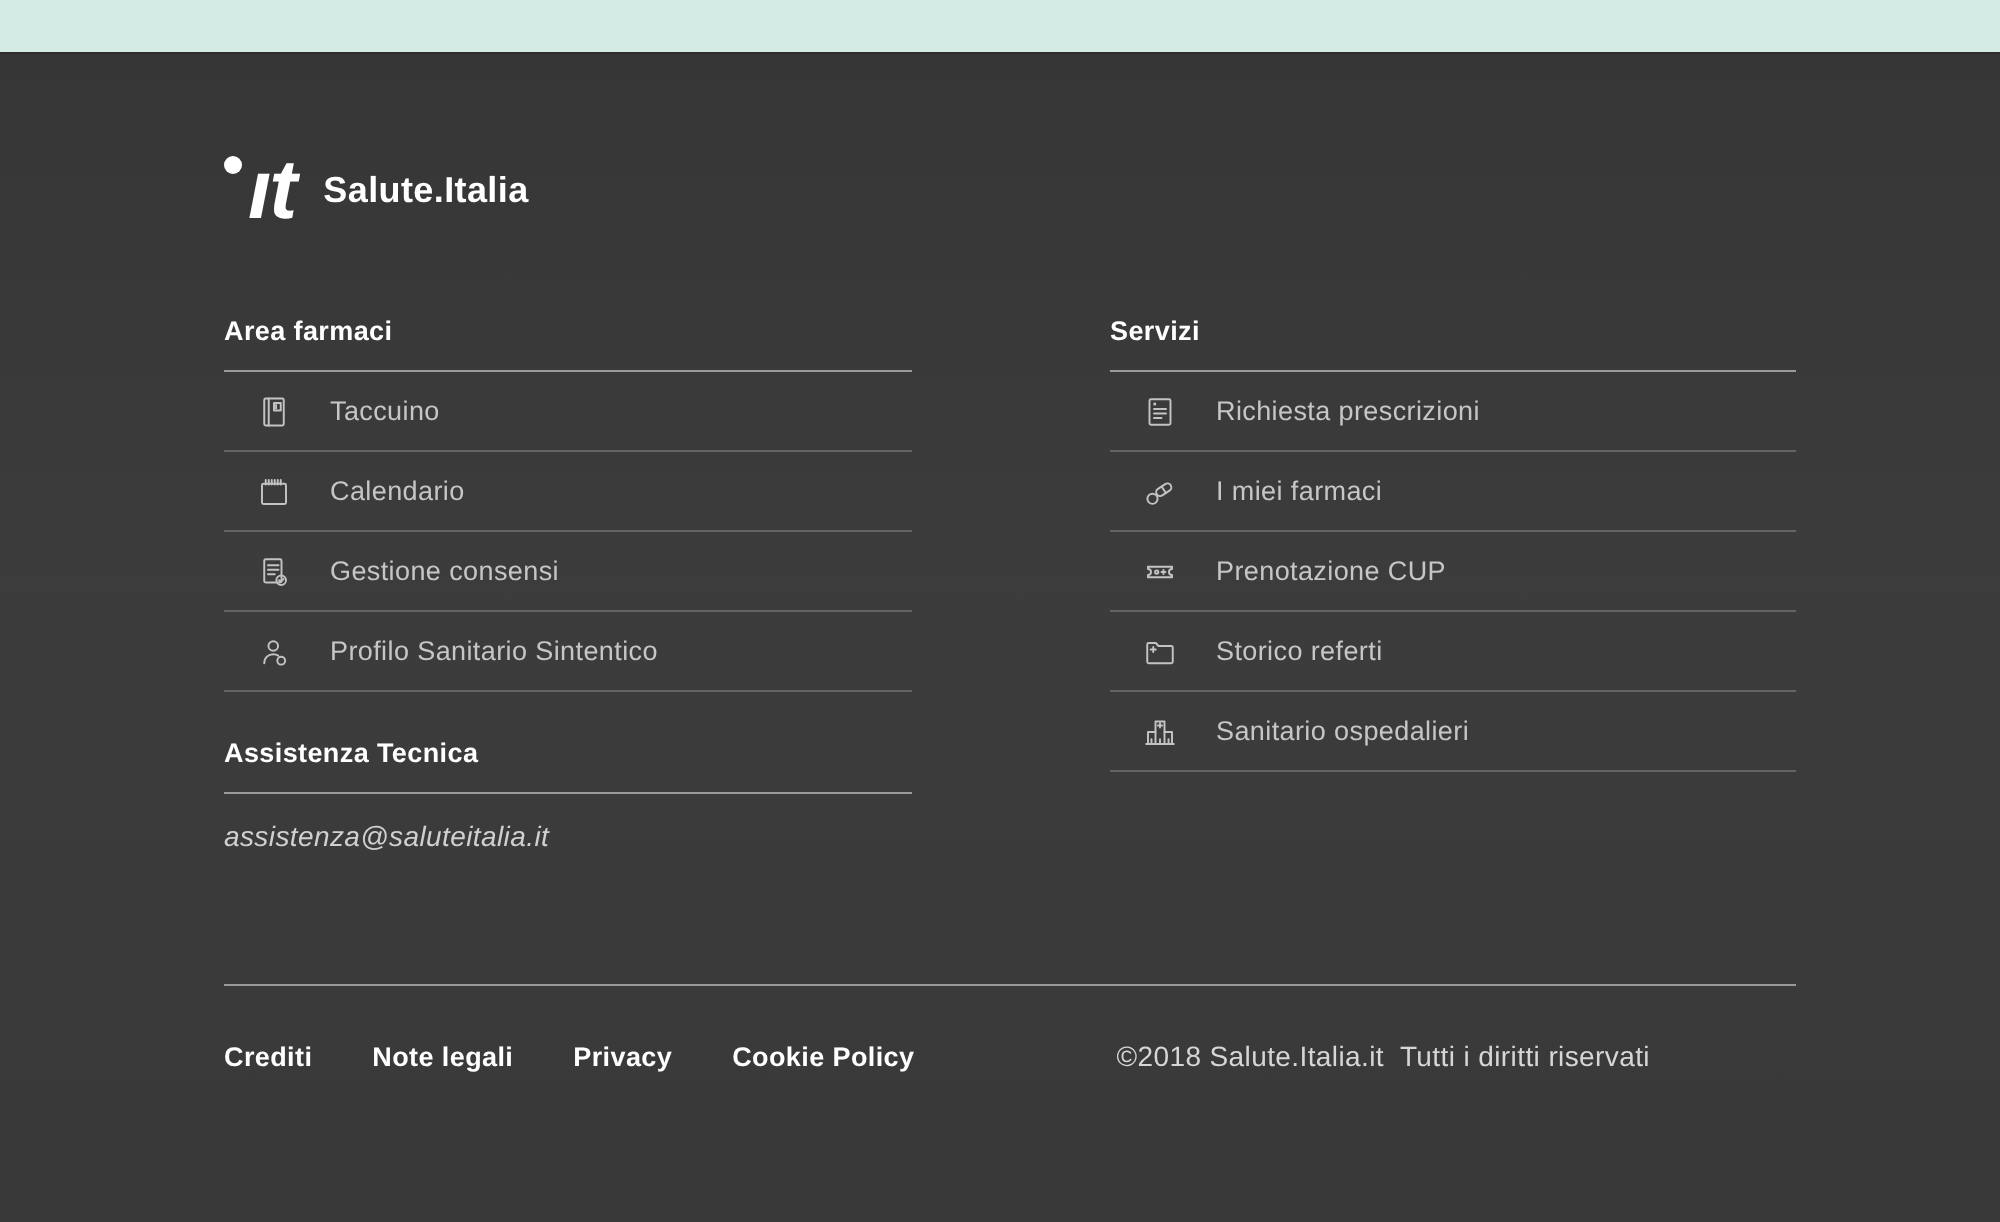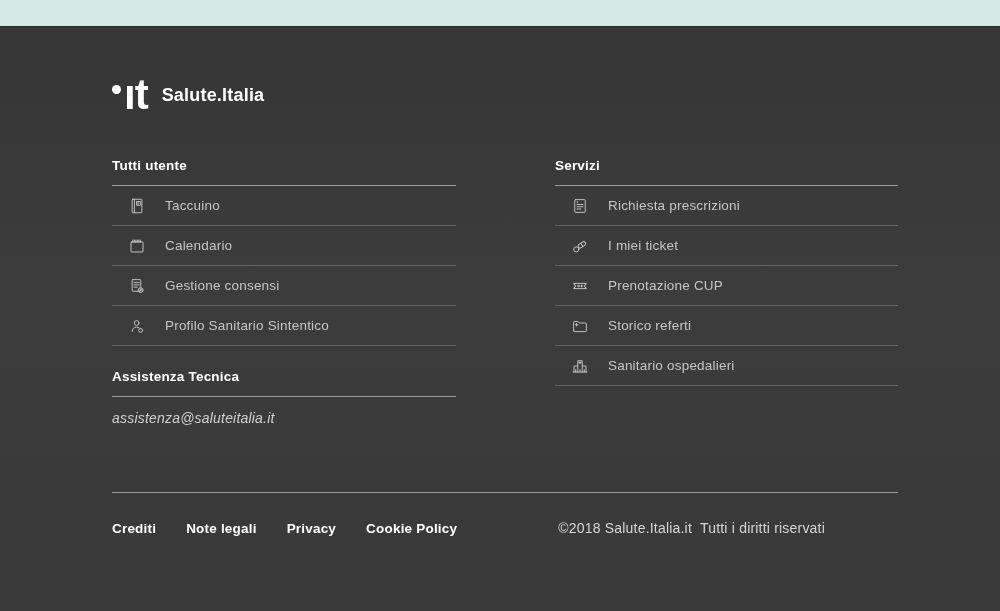--- a/index.html
+++ b/index.html
@@ -14,21 +14,21 @@
     background:#d4ebe5;
     border-bottom:1px solid #2e2e2e;
   }
   .footer {
     background:linear-gradient(180deg,#363636 0%,#3c3c3c 45%,#393939 100%);
     height:584px;
     padding:48px 102px 0 112px;
   }
   
   .logo-row { display:flex; align-items:center; height:40px; margin-bottom:43px; }
-  .logo-mark { display:flex; align-items:flex-end; margin-right:14px; }
+  .logo-mark { display:flex; margin-right:14px;font-style:italic; }
   .logo-dot { width:9px; height:9px; border-radius:50%; background:#ffffff; margin:0 3px 18px 0; }
   .logo-it {
     font-size:42px; font-weight:bold; color:#ffffff; line-height:34px;
     letter-spacing:-1px;
   }
   .logo-title { font-size:18px; font-weight:bold; color:#ffffff; letter-spacing:.2px; }
   
   .cols { display:flex; }
   .col-left { width:344px; margin-right:99px; }
   .col-right { width:343px; }
@@ -68,21 +68,21 @@
     <span class="logo-mark">
       <span class="logo-dot"></span>
       <span class="logo-it">ıt</span>
     </span>
     <span class="logo-title">Salute.Italia</span>
   </div>
 
   <div class="cols">
 
     <div class="col-left">
-      <div class="col-heading">Tutti utente</div>
+      <div class="col-heading">Area farmaci</div>
       <div class="heading-divider"></div>
 
       <a class="link-row">
         <span class="row-icon">
           <svg viewBox="0 0 24 24" fill="none" stroke="currentColor" stroke-width="1.3" stroke-linecap="round" stroke-linejoin="round">
             <rect x="5.5" y="3" width="13" height="18" rx="1"></rect>
             <line x1="8.5" y1="3" x2="8.5" y2="21"></line>
             <rect x="12" y="6" width="4.5" height="5"></rect>
             <line x1="13.4" y1="7.3" x2="13.4" y2="9.7"></line>
           </svg>
@@ -157,21 +157,21 @@
       <a class="link-row">
         <span class="row-icon">
           <svg viewBox="0 0 24 24" fill="none" stroke="currentColor" stroke-width="1.3" stroke-linecap="round" stroke-linejoin="round">
             <circle cx="7" cy="16.5" r="3.4"></circle>
             <g transform="rotate(-33 14.5 10.5)">
               <rect x="9" y="7.9" width="11" height="5.2" rx="2.6"></rect>
               <line x1="14.5" y1="7.9" x2="14.5" y2="13.1"></line>
             </g>
           </svg>
         </span>
-        <span class="row-label">I miei ticket</span>
+        <span class="row-label">I miei farmaci</span>
       </a>
 
       <a class="link-row">
         <span class="row-icon">
           <svg viewBox="0 0 24 24" fill="none" stroke="currentColor" stroke-width="1.3" stroke-linecap="round" stroke-linejoin="round">
             <path d="M4 8.5 h16 M4 15.5 h16"></path>
             <path d="M4 8.5 v1.5 a2 2 0 0 1 0 4 v1.5"></path>
             <path d="M20 8.5 v1.5 a2 2 0 0 0 0 4 v1.5"></path>
             <circle cx="9.8" cy="12" r="1.1"></circle>
             <path d="M13 12 h2.6 M14.3 10.7 v2.6"></path>

